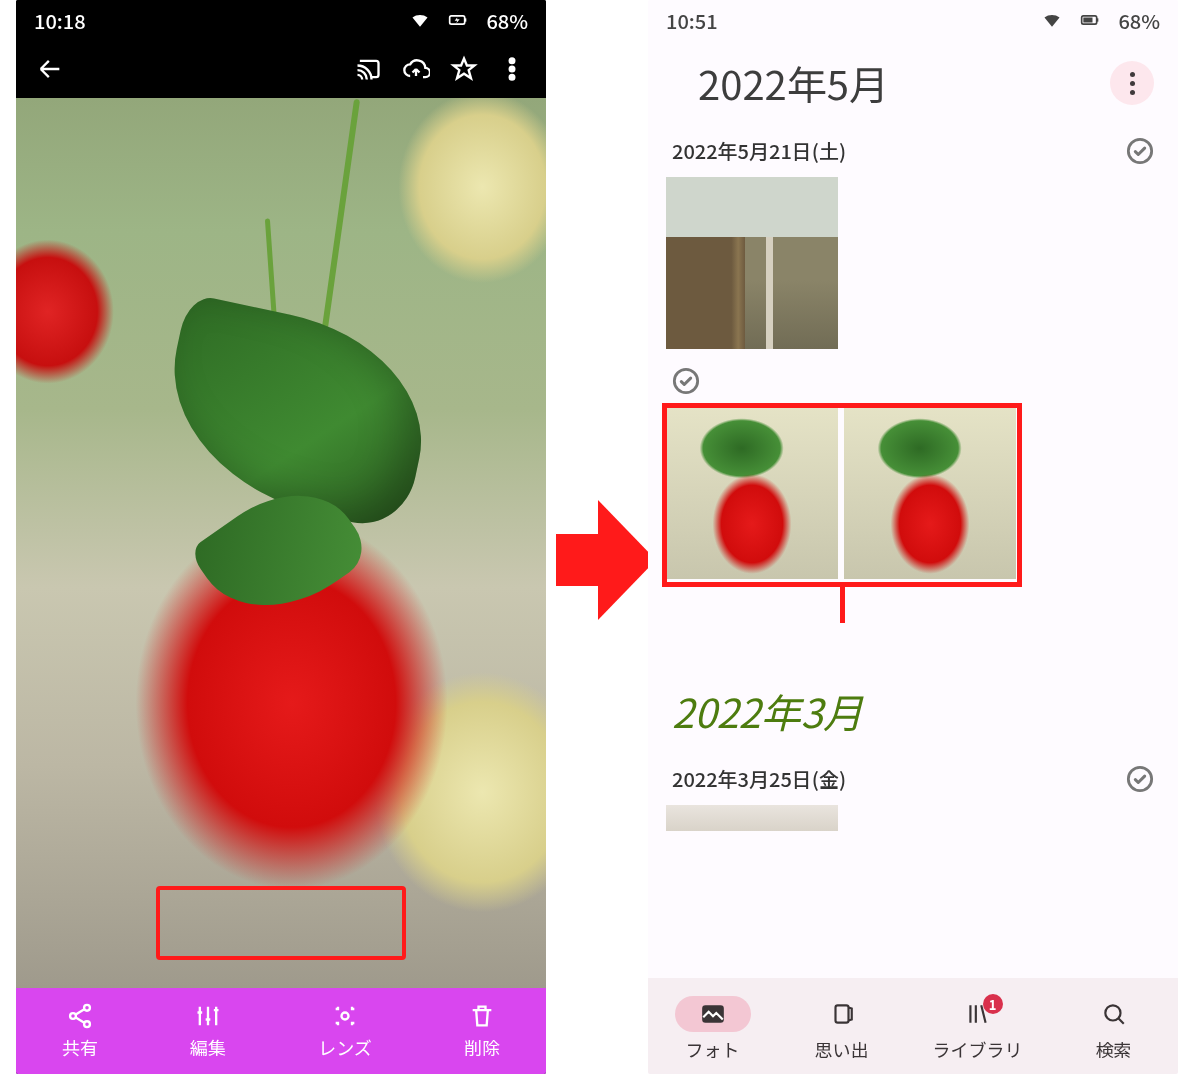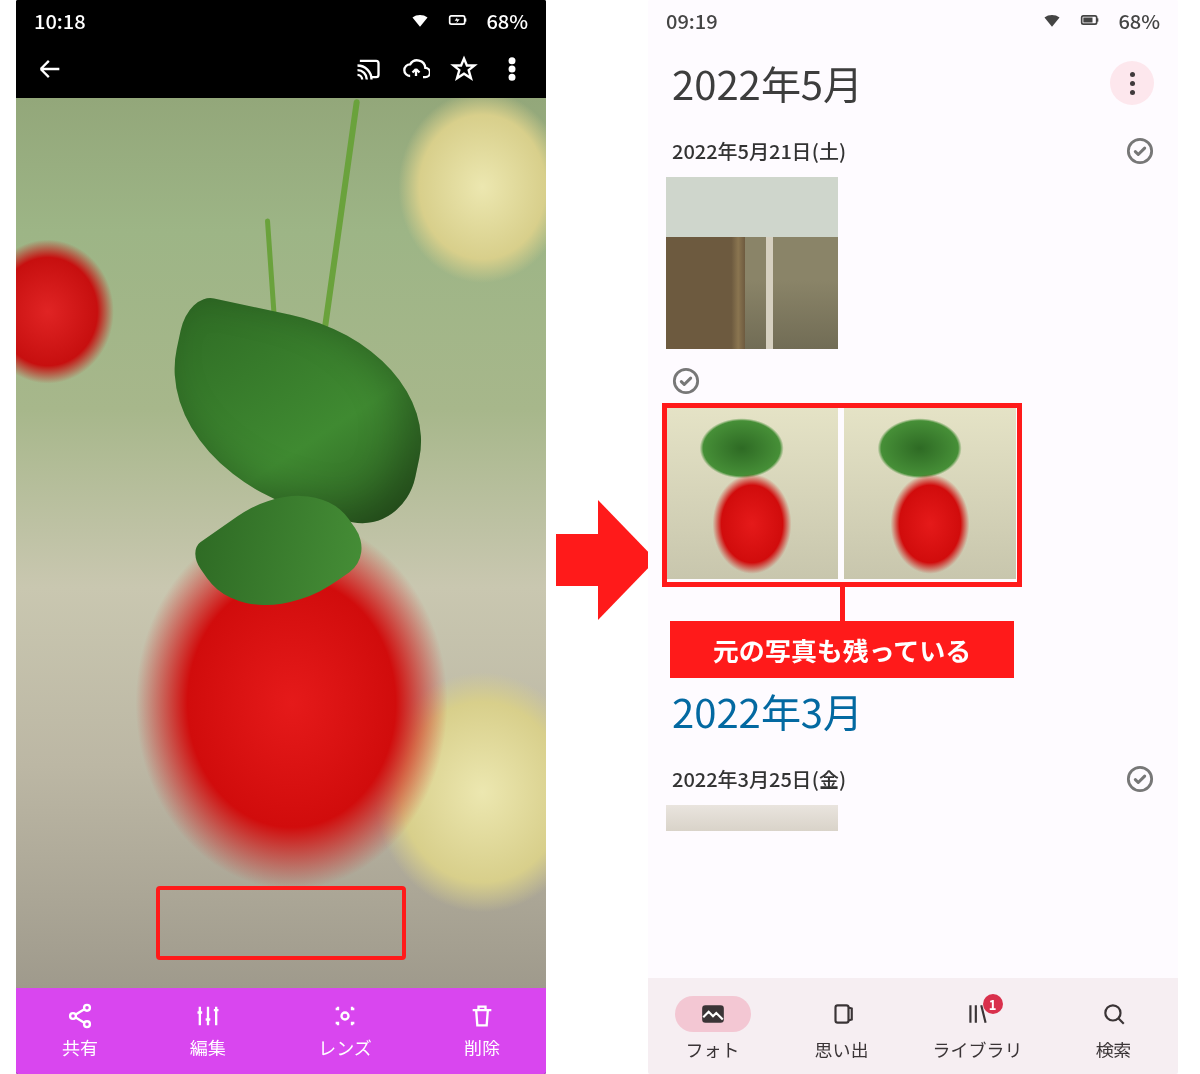--- a/index.html
+++ b/index.html
@@ -141,21 +141,21 @@
     border-top:60px solid transparent;
     border-bottom:60px solid transparent;
     border-left:58px solid #ff1a1a;
   }
 
   
   .r-header {
     display:flex; align-items:center; justify-content:space-between;
     padding: 14px 24px 6px 24px;
   }
-  .r-header h1{ font-size:40px; font-weight:400; color:#3d3d3d;}
+  .r-header h1{ font-size:40px; font-weight:400; color:#3d3d3d;margin-left:26px;}
   .kebab {
     width:44px;height:44px;border-radius:50%;
     background:#fde7ed;
     display:flex; align-items:center; justify-content:center;
     cursor:pointer;
   }
   .kebab-dots{display:flex;flex-direction:column;gap:4px;}
   .kebab-dots span{width:5px;height:5px;border-radius:50%;background:#403a3c;}
 
   .section-row{
@@ -197,21 +197,21 @@
   }
   .ann-label{
     position:absolute; top:214px; left:22px;
     width:344px;
     background:#ff1a1a; color:#fff;
     font-size:26px; font-weight:700;
     text-align:center; padding:10px 0;
   }
 
   .month2 { padding: 98px 24px 6px 24px; }
-  .month2 h1{ font-size:40px; font-weight:400; color:#0369a1;}
+  .month2 h1{ font-size:40px; font-weight:400; color:#4d7c0f;font-style:italic;}
 
   .faint-strip{
     margin:0 18px; height:26px; width:172px;
     background:linear-gradient(#e9e4de,#d9d3c9);
   }
 
   
   .bottom-nav{
     position:absolute; bottom:0; left:0; right:0;
     height:96px;
@@ -330,21 +330,21 @@
   </div>
 
   <div class="big-arrow">
     <div class="shaft"></div>
       <div class="head"></div>
   </div>
 
   <div class="phone right">
 
     <div class="status">
-      <span>09:19</span>
+      <span>10:51</span>
       <span class="right-group">
         <svg viewBox="0 0 24 24">
             <path d="M12 20l9-11c-5-4-13-4-18 0l9 11z" fill="#444"></path>
           </svg>
         <svg viewBox="0 0 24 24">
             <rect x="2" y="7" width="18" height="10" rx="2" fill="none" stroke="#444" stroke-width="2"></rect>
             <rect x="20" y="10" width="2" height="4" fill="#444"></rect>
             <rect x="4" y="9" width="11" height="6" fill="#444"></rect>
           </svg>
         <span>68%</span>
@@ -380,21 +380,20 @@
         </svg>
     </div>
 
     <div class="thumb-ann-wrap">
       <div class="thumb-row" style="padding:0;">
         <div class="thumb straw"></div>
         <div class="thumb straw"></div>
       </div>
       <div class="thumb-ann-border"></div>
       <div class="thumb-ann-stem"></div>
-      <div class="ann-label">元の写真も残っている</div>
     </div>
 
     <div class="month2">
       <h1>2022年3月</h1>
     </div>
 
     <div class="section-row">
       <span>2022年3月25日(金)</span>
       <svg class="check-circle" viewBox="0 0 24 24">
           <circle cx="12" cy="12" r="10"></circle>

